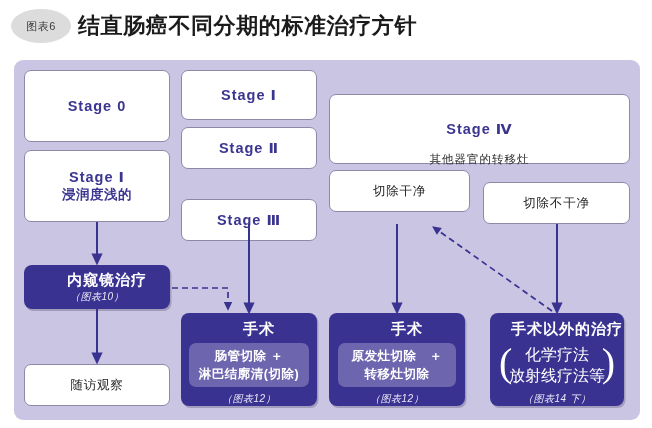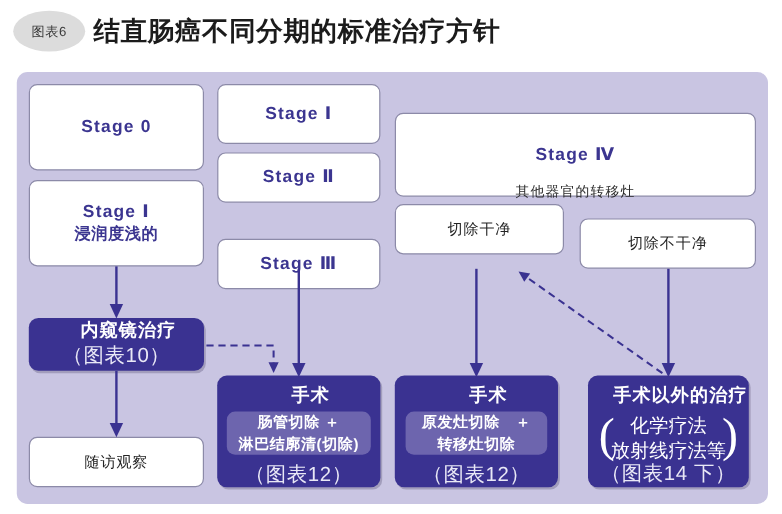--- a/index.html
+++ b/index.html
@@ -44,21 +44,21 @@
   .wbox .plain{font-size:12.5px;font-weight:normal;color:#232323;letter-spacing:.8px;}
 
   .dbox{
     position:absolute;background:#3a3291;border-radius:8px;
     box-sizing:border-box;color:#ffffff;
     display:flex;flex-direction:column;align-items:center;
     text-align:center;
     box-shadow:1.5px 2px 0 rgba(60,55,90,.28);
   }
   .dbox .ttl{font-size:15px;font-weight:bold;letter-spacing:1px;color:#fff;margin-left:20px;}
-  .dbox .sub{font-size:17px;color:#e9e8f6;letter-spacing:.5px;}
+  .dbox .sub{font-size:10px;color:#e9e8f6;letter-spacing:.5px;font-style:italic;}
   .inner{
     background:#6d65ae;border-radius:7px;
     display:flex;flex-direction:column;align-items:center;justify-content:center;
     box-sizing:border-box;
   }
   .inner .ln{font-size:12.5px;font-weight:bold;color:#ffffff;letter-spacing:.5px;line-height:1.45;white-space:nowrap;}
 
   .caption{
     position:absolute;font-size:11.5px;color:#2a2a2a;letter-spacing:1px;
     text-align:center;

